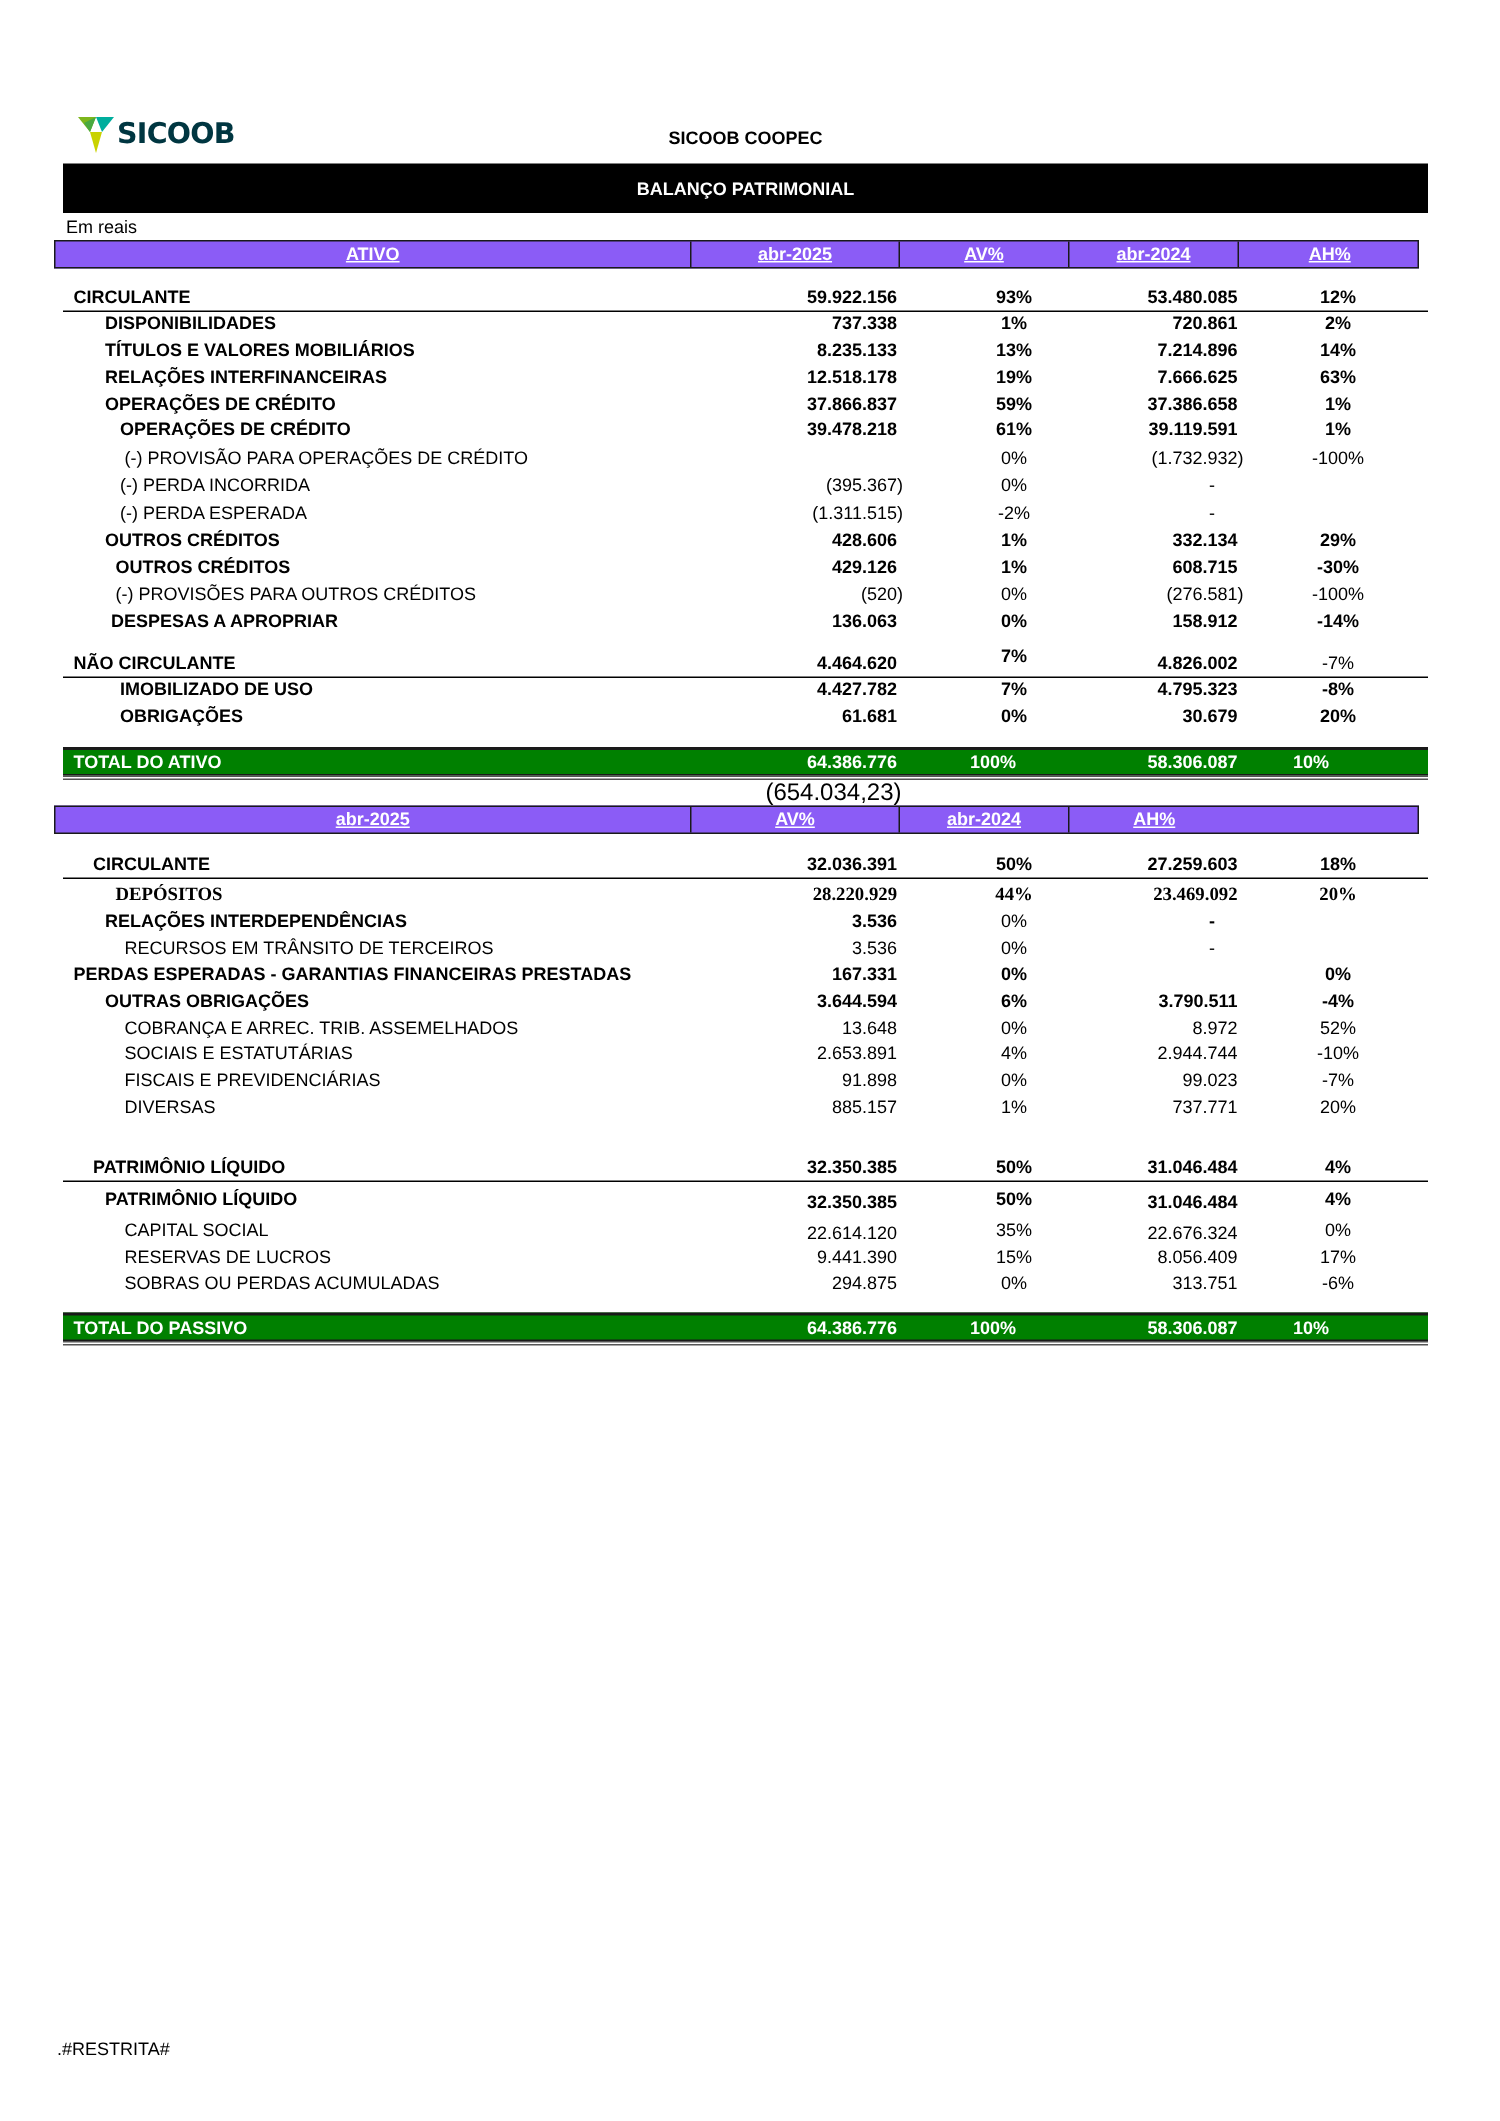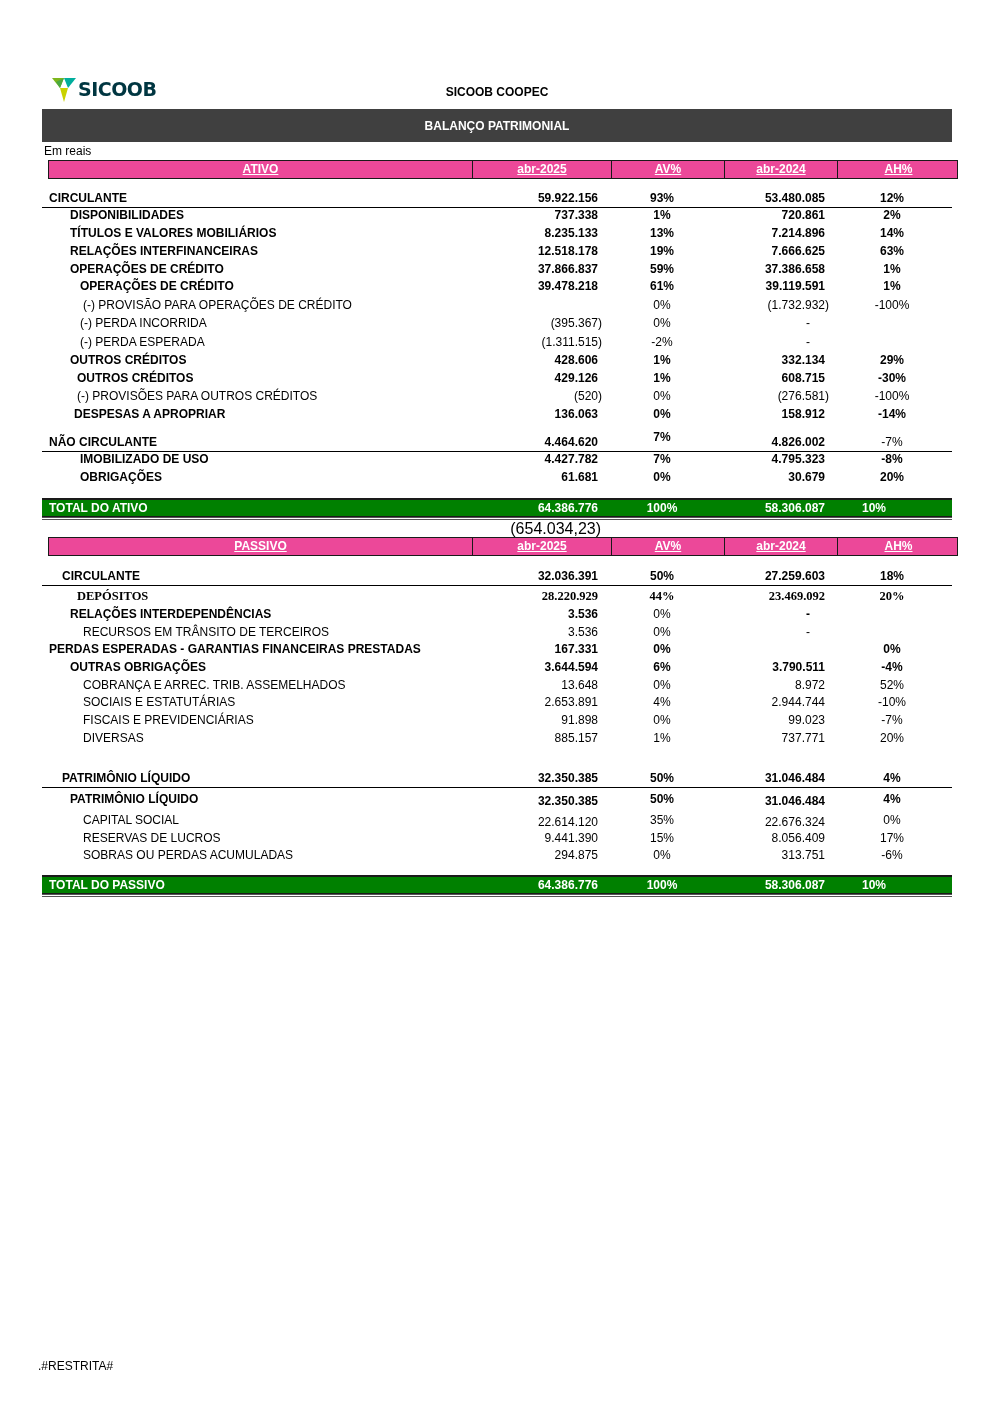--- a/index.html
+++ b/index.html
@@ -1,30 +1,30 @@
 <!DOCTYPE html>
 <html><head>
 <meta charset="utf-8">
 <style>
   * { box-sizing: border-box; margin: 0; padding: 0; }
   body { width: 1000px; height: 1414px; background: #ffffff; position: relative; font-family: "Liberation Sans", sans-serif; color: #000; overflow: hidden; }
   .logo { position: absolute; left: 52px; top: 76px; display: flex; align-items: center; gap: 2px; }
   .logo svg { width: 24px; height: 26px; }
   .logo-text { font-family: "DejaVu Sans", sans-serif; font-weight: bold; font-size: 19px; color: #003641; letter-spacing: -0.5px; }
   .company { position: absolute; left: 42px; width: 910px; top: 85px; text-align: center; font-size: 12px; font-weight: bold; }
-  .title-bar { position: absolute; left: 42px; top: 109px; width: 910px; height: 33px; background: #404040; color: #fff; font-size: 12px; font-weight: bold; display: flex; align-items: center; justify-content: center; }
+  .title-bar { position: absolute; left: 42px; top: 109px; width: 910px; height: 33px; background: #000000; color: #fff; font-size: 12px; font-weight: bold; display: flex; align-items: center; justify-content: center; }
   .em-reais { position: absolute; left: 44px; top: 144px; font-size: 12px; }
-  .table-header { position: absolute; left: 48px; width: 910px; height: 19px; background: #ec4899; border: 1px solid #1a1a1a; display: grid; grid-template-columns: 424px 139px 113px 113px 121px; }
+  .table-header { position: absolute; left: 36px; width: 910px; height: 19px; background: #8b5cf6; border: 1px solid #1a1a1a; display: grid; grid-template-columns: 424px 139px 113px 113px 121px; }
   .table-header > div { color: #fff; font-size: 12px; font-weight: bold; text-decoration: underline; text-align: center; line-height: 17px; border-right: 1px solid #1a1a1a; }
   .table-header > div:last-child { border-right: none; }
   .row { position: absolute; left: 42px; width: 910px; height: 17px; font-size: 12px; }
   .row .lbl { position: absolute; top: 0; white-space: nowrap; }
   .row .v1 { position: absolute; right: 354px; top: 0; text-align: right; }
   .row .v1.paren { right: 350px; }
-  .row .av { position: absolute; left: 590px; width: 60px; text-align: center; top: 0; }
+  .row .av { position: absolute; left: 604px; width: 60px; text-align: center; top: 0; }
   .row .v2 { position: absolute; right: 127px; top: 0; text-align: right; }
   .row .v2.paren { right: 123px; }
   .row .v2.dash { right: 142px; }
   .row .ah { position: absolute; left: 820px; width: 60px; text-align: center; top: 0; }
   .b { font-weight: bold; }
   .n { font-weight: normal; }
   .line-under { border-bottom: 1.5px solid #000; }
   .total-bar { position: absolute; left: 42px; width: 910px; height: 19px; background: #008000; color: #fff; font-weight: bold; font-size: 12px; border-top: 2px solid #1a1a1a; border-bottom: 1px solid #1a1a1a; }
   .total-bar .lbl { position: absolute; left: 7px; top: 1px; }
   .total-bar .v1 { position: absolute; right: 354px; top: 1px; }
@@ -179,21 +179,20 @@
   <span class="lbl">TOTAL DO ATIVO</span>
   <span class="v1">64.386.776</span>
   <span class="av">100%</span>
   <span class="v2">58.306.087</span>
   <span class="ah">10%</span>
 </div>
 <div class="dbl" style="top:517px;"></div>
 <div class="note">(654.034,23)</div>
 
 <div class="table-header" style="top:537px;">
-  <div>PASSIVO</div>
   <div>abr-2025</div>
   <div>AV%</div>
   <div>abr-2024</div>
   <div>AH%</div>
 </div>
 
 <div class="row b line-under" style="top:569px;">
   <span class="lbl" style="left:20px;">CIRCULANTE</span>
   <span class="v1">32.036.391</span>
   <span class="av">50%</span>

